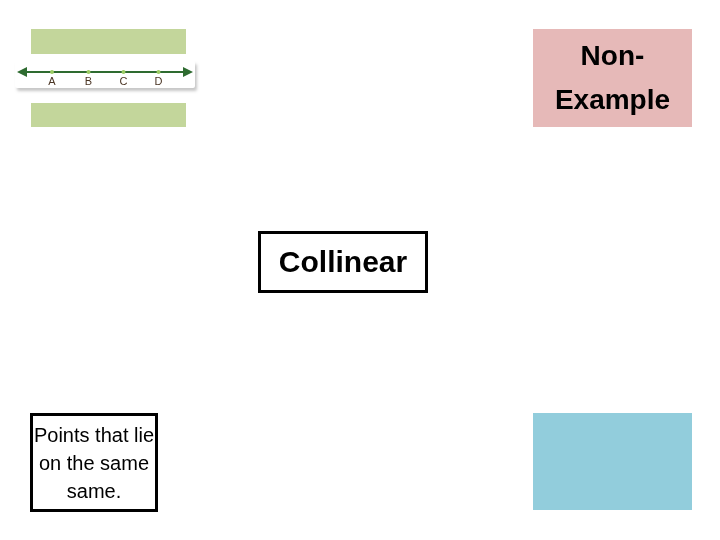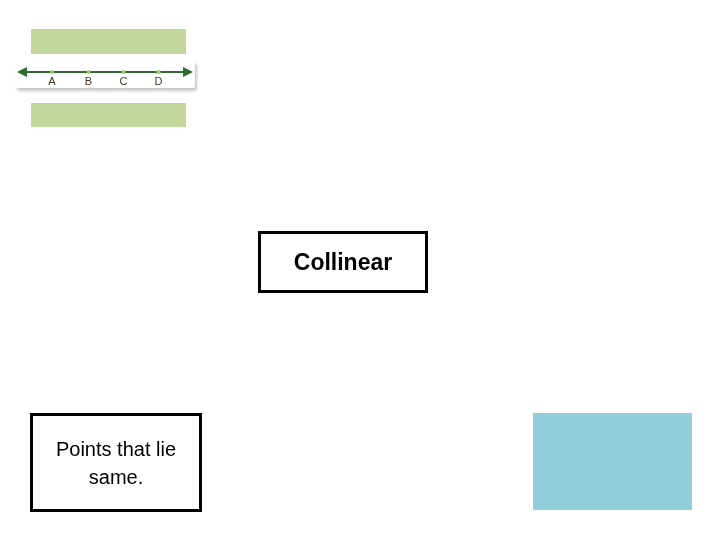--- a/index.html
+++ b/index.html
@@ -68,30 +68,30 @@
     top: 231px;
     width: 170px;
     height: 62px;
     box-sizing: border-box;
     background: #ffffff;
     border: 3px solid #000000;
     display: flex;
     align-items: center;
     justify-content: center;
     font-weight: bold;
-    font-size: 23px;
+    font-size: 30px;
     color: #000000;
   }
 
   
   .definition-box {
     position: absolute;
     left: 30px;
     top: 413px;
-    width: 172px;
+    width: 128px;
     height: 99px;
     box-sizing: border-box;
     background: #ffffff;
     border: 3px solid #000000;
     display: flex;
     flex-direction: column;
     align-items: center;
     justify-content: center;
     font-size: 20px;
     line-height: 28px;
@@ -129,25 +129,30 @@
         <text class="point-label" x="37" y="24" text-anchor="middle">A</text>
         <text class="point-label" x="73.5" y="24" text-anchor="middle">B</text>
         <text class="point-label" x="108.5" y="24" text-anchor="middle">C</text>
         <text class="point-label" x="143.5" y="24" text-anchor="middle">D</text>
       </svg>
     </div>
 
     <div class="band band-bottom"></div>
   </div>
 
+  <div class="non-example">
+    <div>Non-</div>
+    <div>Example</div>
+  </div>
 
   <div class="term-box">
     <span>Collinear</span>
   </div>
 
   <div class="definition-box">
     <div>Points that lie</div>
+    <div>on the same</div>
     <div>same.</div>
   </div>
 
   <div class="answer-box"></div>
 
 </div>
 
 </body></html>

